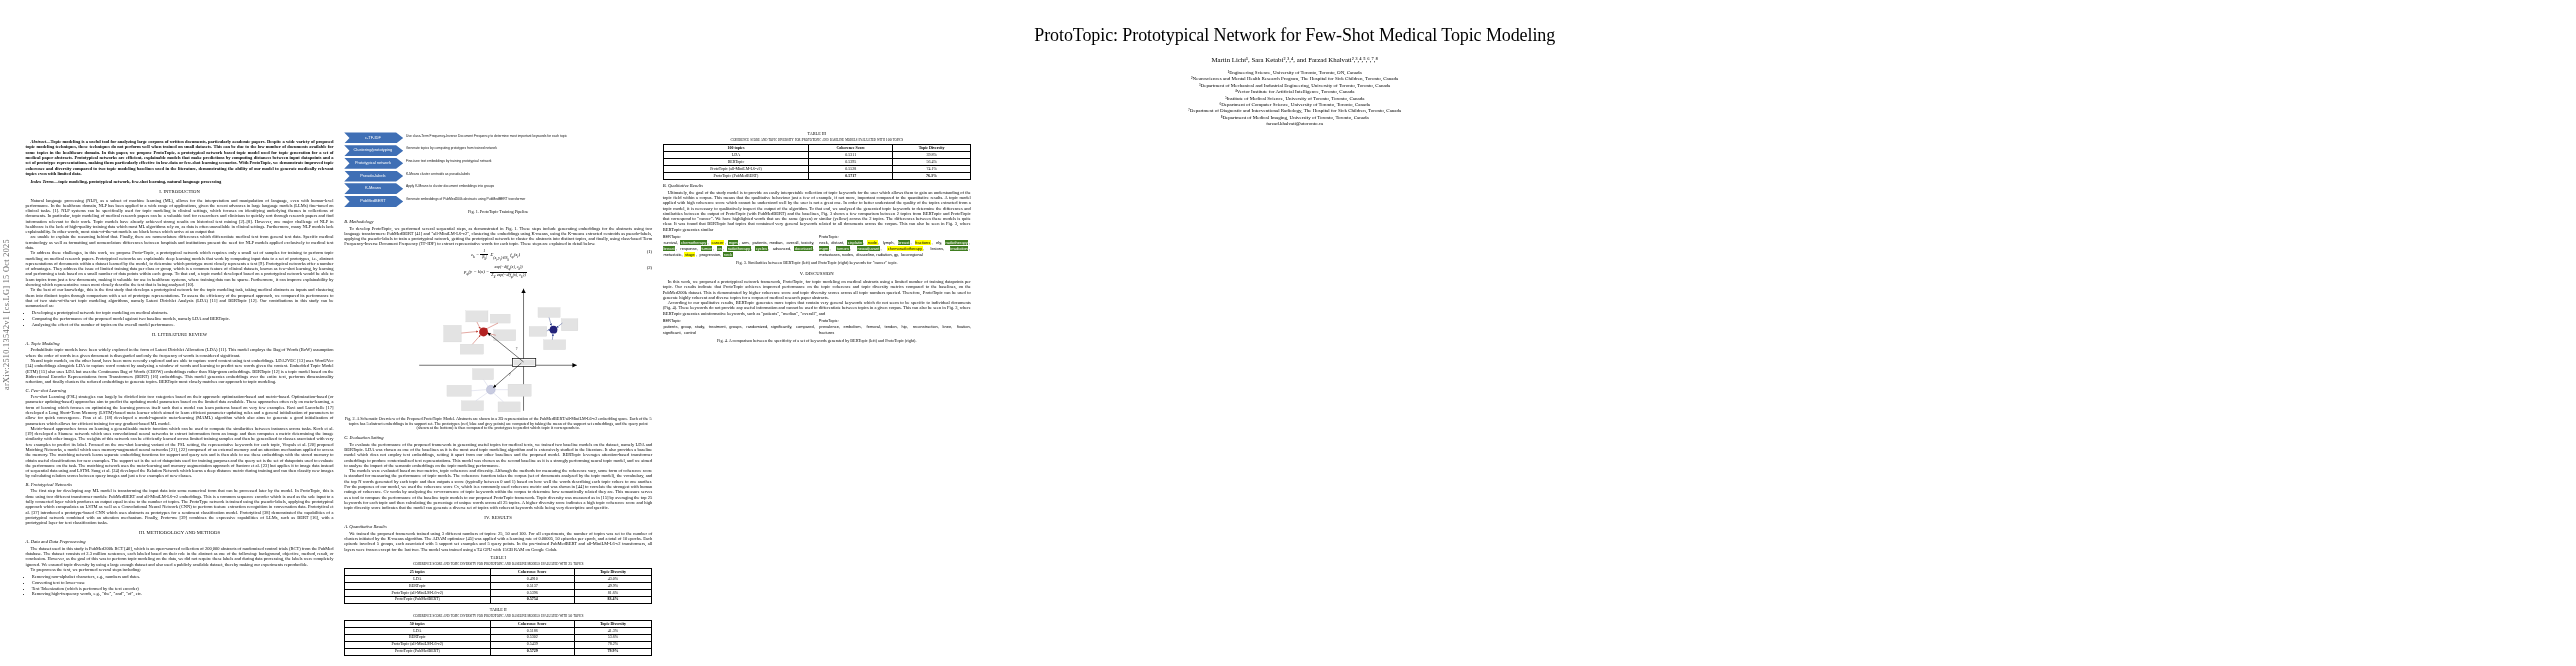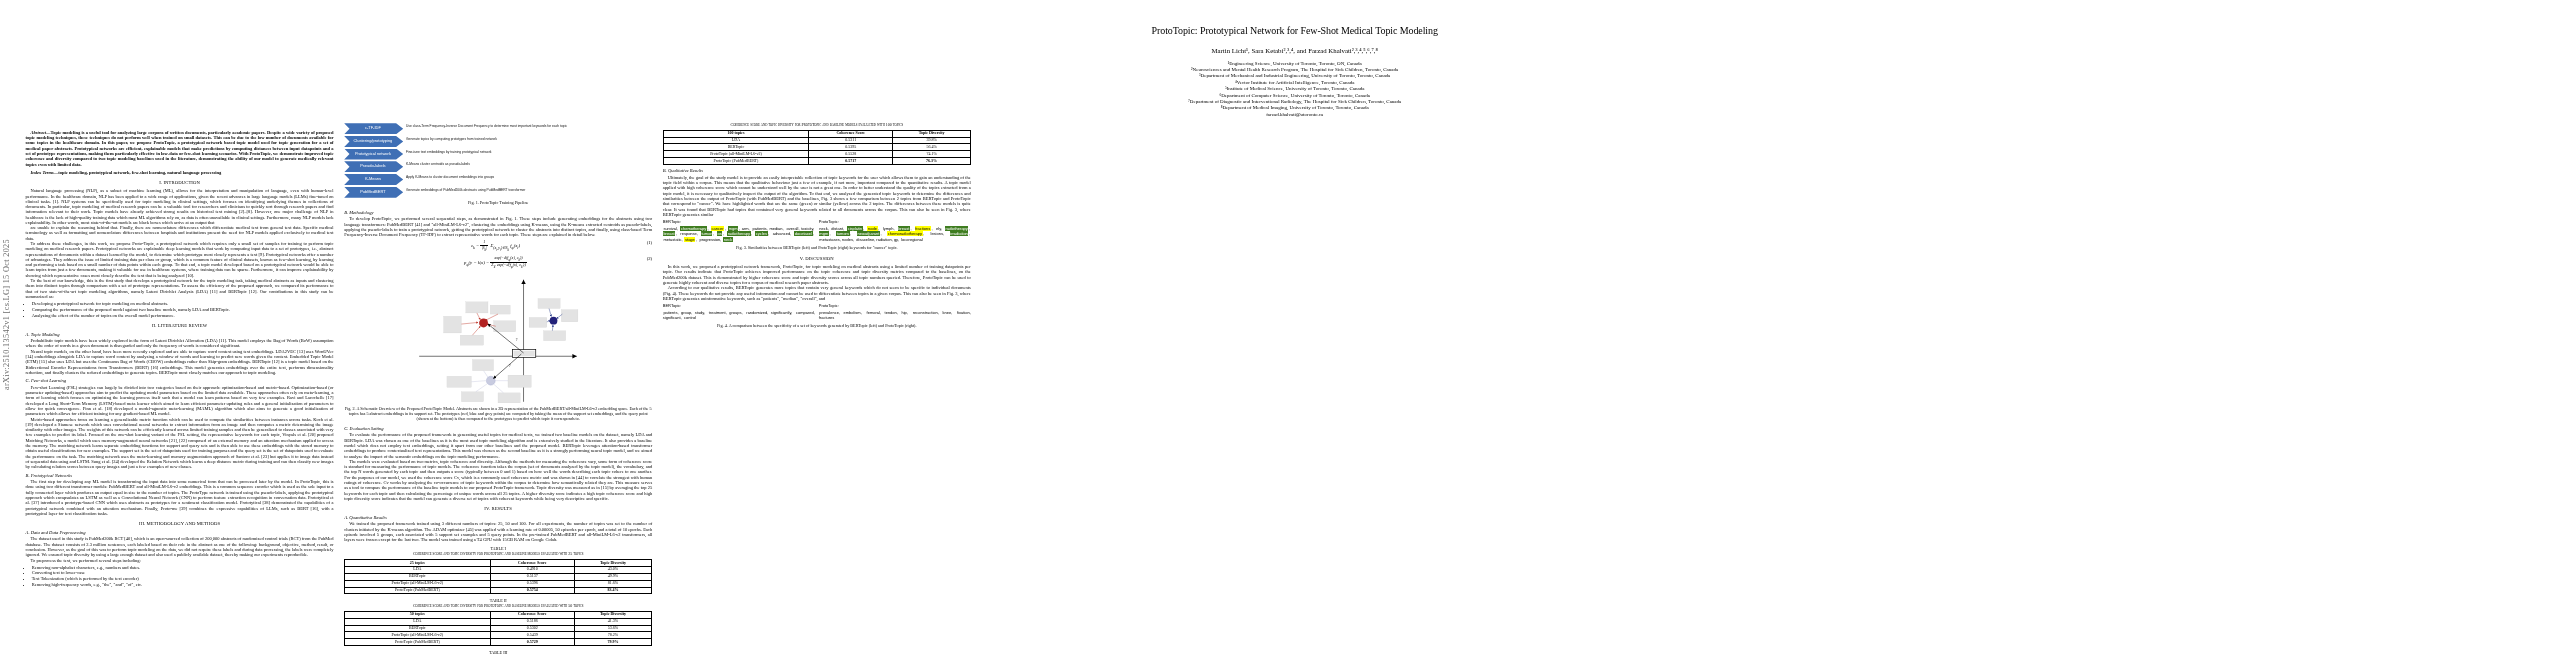--- a/index.html
+++ b/index.html
@@ -30,21 +30,21 @@
     height:649px;
     font-size:4.5px;
     line-height:1.176;
     text-align:justify;
     hyphens:auto;
     -webkit-hyphens:auto;
   }
 
   .titleblock { column-span:all; text-align:center; margin:0 0 5px 0; }
   h1.title {
-    font-size:10px; font-weight:400; line-height:1.16;
+    font-size:18px; font-weight:400; line-height:1.16;
     margin:14.5px 0 0 0; letter-spacing:-0.1px;
   }
   .authors { font-size:6.8px; margin:11px 0 0 0; }
   .affils { font-size:5px; line-height:1.28; margin:5.6px 0 0 0; }
   .affils div { margin:0; }
   .email { font-size:5px; margin-top:2.2px; }
 
   p { margin:0 0 0 0; text-indent:5px; }
   .abstract { font-weight:bold; text-align:justify; margin-top:6.7px; }
   .abstract .lead { font-style:italic; font-weight:bold; }

